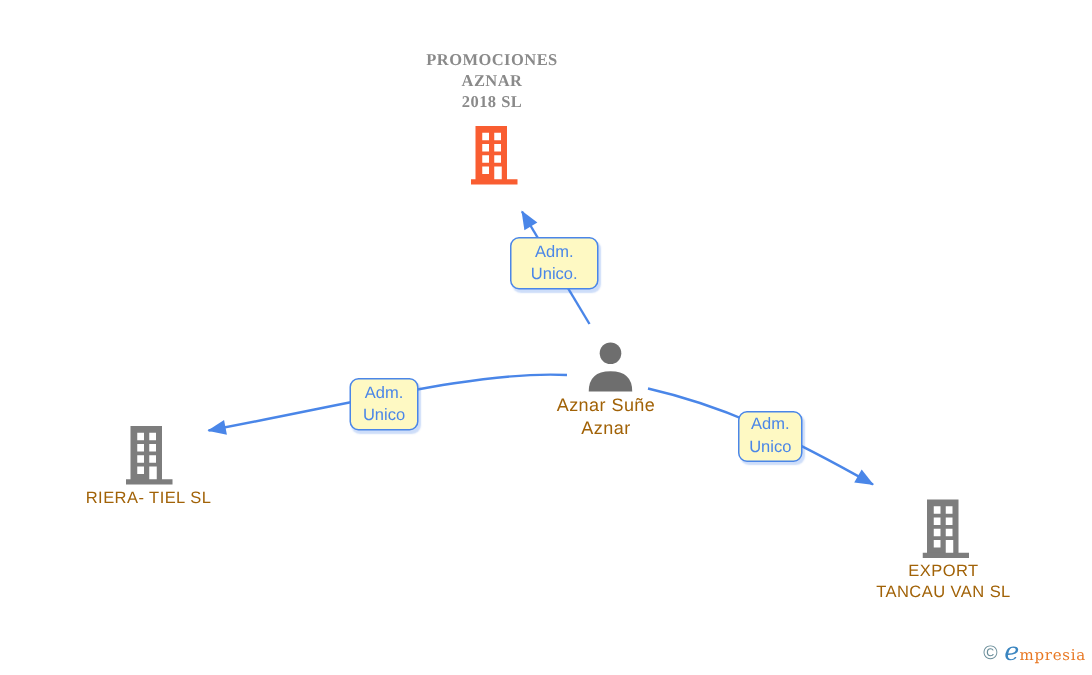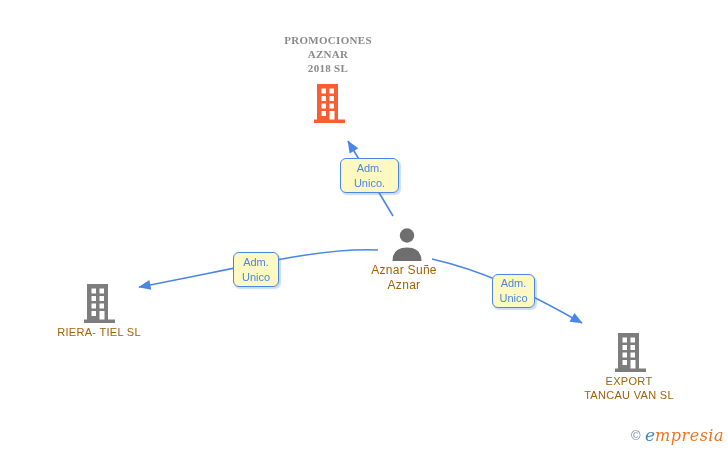--- a/index.html
+++ b/index.html
@@ -52,21 +52,21 @@
     position:absolute;
     right:4px;bottom:5px;
     white-space:nowrap;
   }
   .brand .copy{color:#6a8d99;font-size:13px;vertical-align:1px;}
   .brand .e{
     color:#3a85c0;font-size:17px;font-style:italic;
     font-family:"DejaVu Serif","Liberation Serif",serif;
   }
   .brand .rest{
-    color:#e87722;font-size:16px;font-style:italic;
+    color:#e87722;font-size:10px;
     font-family:"DejaVu Serif","Liberation Serif",serif;
     letter-spacing:.5px;
   }
 </style>
 </head>
 <body>
 
 <div class="canvas">
 
   <svg class="edges-svg" width="728" height="450" viewBox="0 0 728 450">

